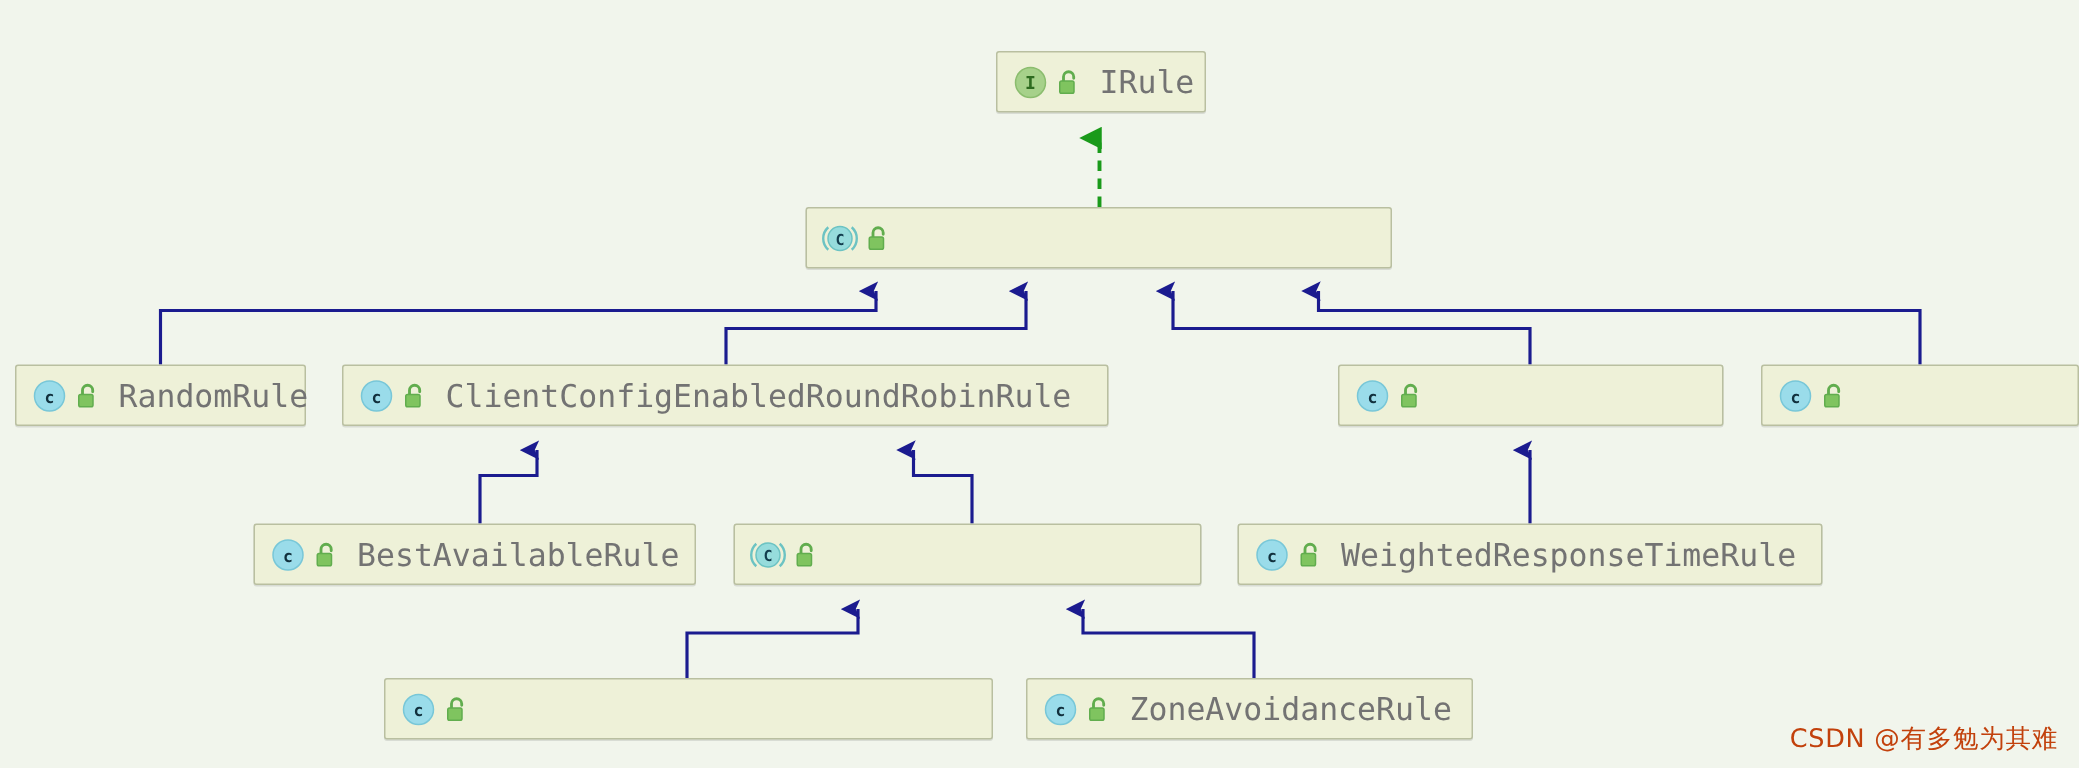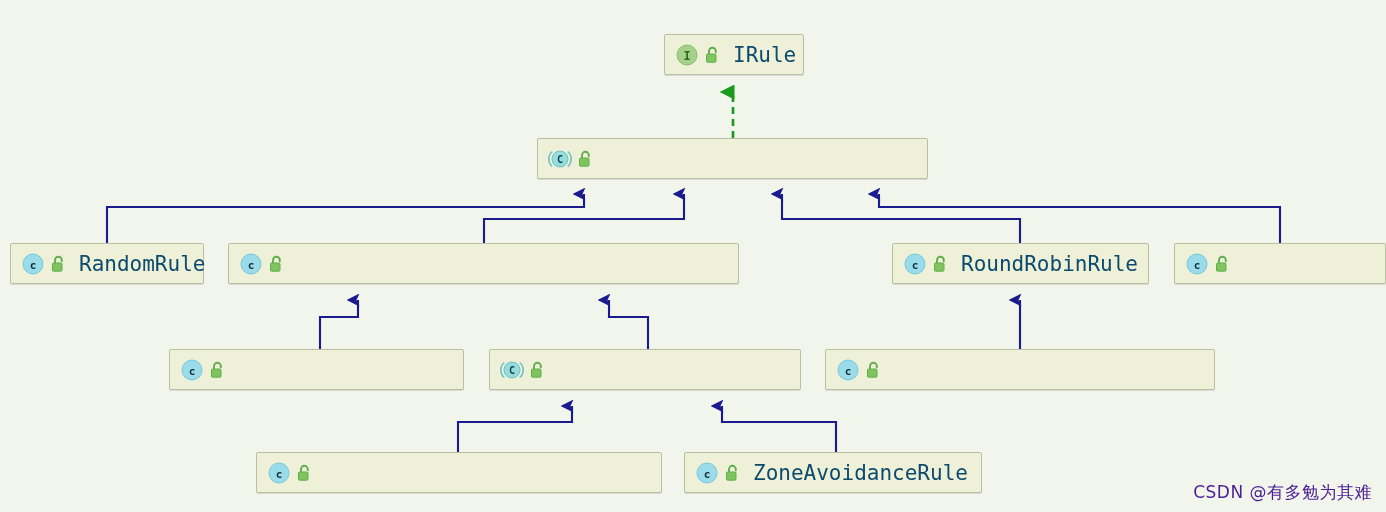--- a/index.html
+++ b/index.html
@@ -43,21 +43,21 @@
     border: 1px solid #b9bfa0;
     border-radius: 2px;
     display: flex;
     align-items: center;
     padding: 0 14px 0 10px;
     box-shadow: 0 1px 0 rgba(0,0,0,0.10);
   }
   .node .label {
     font-family: "DejaVu Sans Mono", "Liberation Mono", monospace;
     font-size: 21px;
-    color: #0c4a6e;
+    color: #737373;
     letter-spacing: 0px;
     white-space: nowrap;
     margin-left: 12px;
   }
 
   
   .stereo {
     position: relative;
     width: 24px;
     height: 24px;
@@ -77,21 +77,21 @@
   .lock svg { display: block; }
 
   
   #watermark {
     position: absolute;
     right: 14px;
     bottom: 8px;
     z-index: 3;
     font-family: "DejaVu Sans", "Liberation Sans", sans-serif;
     font-size: 17px;
-    color: #4c1d95;
+    color: #c2410c;
     white-space: nowrap;
     letter-spacing: 0.5px;
   }
 </style>
 </head>
 <body>
 
 <div id="diagram">
 
   <svg id="edge-layer" viewBox="0 0 1386 512" width="1386" height="512">
@@ -208,35 +208,35 @@
             <circle cx="12" cy="12" r="10" fill="#9adcea" stroke="#78c7d8" stroke-width="1"></circle>
             <text x="12" y="16.5" text-anchor="middle" font-family="DejaVu Sans Mono, monospace" font-size="11" font-weight="bold" fill="#11303d">c</text>
           </svg>
         </span>
         <span class="lock">
           <svg width="17" height="18" viewBox="0 0 17 18">
             <path d="M5,8 V5.2 A3.4,3.4 0 0 1 11.8,5.2 V6.2" stroke="#61ad4e" stroke-width="1.9" fill="none" stroke-linecap="round"></path>
             <rect x="2.5" y="8" width="9.5" height="8.2" rx="1.2" fill="#7fc45f" stroke="#61ad4e" stroke-width="1"></rect>
           </svg>
         </span>
+        <span class="label">ClientConfigEnabledRoundRobinRule</span>
       </div>
       <div class="node" style="left: 892px; top: 243px; width: 257px; height: 41px;">
         <span class="stereo">
           <svg width="24" height="24" viewBox="0 0 24 24">
             <circle cx="12" cy="12" r="10" fill="#9adcea" stroke="#78c7d8" stroke-width="1"></circle>
             <text x="12" y="16.5" text-anchor="middle" font-family="DejaVu Sans Mono, monospace" font-size="11" font-weight="bold" fill="#11303d">c</text>
           </svg>
         </span>
         <span class="lock">
           <svg width="17" height="18" viewBox="0 0 17 18">
             <path d="M5,8 V5.2 A3.4,3.4 0 0 1 11.8,5.2 V6.2" stroke="#61ad4e" stroke-width="1.9" fill="none" stroke-linecap="round"></path>
             <rect x="2.5" y="8" width="9.5" height="8.2" rx="1.2" fill="#7fc45f" stroke="#61ad4e" stroke-width="1"></rect>
           </svg>
         </span>
-        <span class="label">RoundRobinRule</span>
       </div>
       <div class="node" style="left: 1174px; top: 243px; width: 212px; height: 41px;">
         <span class="stereo">
           <svg width="24" height="24" viewBox="0 0 24 24">
             <circle cx="12" cy="12" r="10" fill="#9adcea" stroke="#78c7d8" stroke-width="1"></circle>
             <text x="12" y="16.5" text-anchor="middle" font-family="DejaVu Sans Mono, monospace" font-size="11" font-weight="bold" fill="#11303d">c</text>
           </svg>
         </span>
         <span class="lock">
           <svg width="17" height="18" viewBox="0 0 17 18">
@@ -251,20 +251,21 @@
             <circle cx="12" cy="12" r="10" fill="#9adcea" stroke="#78c7d8" stroke-width="1"></circle>
             <text x="12" y="16.5" text-anchor="middle" font-family="DejaVu Sans Mono, monospace" font-size="11" font-weight="bold" fill="#11303d">c</text>
           </svg>
         </span>
         <span class="lock">
           <svg width="17" height="18" viewBox="0 0 17 18">
             <path d="M5,8 V5.2 A3.4,3.4 0 0 1 11.8,5.2 V6.2" stroke="#61ad4e" stroke-width="1.9" fill="none" stroke-linecap="round"></path>
             <rect x="2.5" y="8" width="9.5" height="8.2" rx="1.2" fill="#7fc45f" stroke="#61ad4e" stroke-width="1"></rect>
           </svg>
         </span>
+        <span class="label">BestAvailableRule</span>
       </div>
       <div class="node" style="left: 489px; top: 349px; width: 312px; height: 41px;">
         <span class="stereo">
           <svg width="24" height="24" viewBox="0 0 24 24">
             <circle cx="12" cy="12" r="8" fill="#96dcdc" stroke="#6cc3c3" stroke-width="1"></circle>
             <text x="12" y="16" text-anchor="middle" font-family="DejaVu Sans Mono, monospace" font-size="10" font-weight="bold" fill="#123d4d">C</text>
             <path d="M4.2,4.5 A10,10 0 0 0 4.2,19.5" stroke="#6cc3c3" stroke-width="1.6" fill="none"></path>
             <path d="M19.8,4.5 A10,10 0 0 1 19.8,19.5" stroke="#6cc3c3" stroke-width="1.6" fill="none"></path>
           </svg>
         </span>
@@ -281,20 +282,21 @@
             <circle cx="12" cy="12" r="10" fill="#9adcea" stroke="#78c7d8" stroke-width="1"></circle>
             <text x="12" y="16.5" text-anchor="middle" font-family="DejaVu Sans Mono, monospace" font-size="11" font-weight="bold" fill="#11303d">c</text>
           </svg>
         </span>
         <span class="lock">
           <svg width="17" height="18" viewBox="0 0 17 18">
             <path d="M5,8 V5.2 A3.4,3.4 0 0 1 11.8,5.2 V6.2" stroke="#61ad4e" stroke-width="1.9" fill="none" stroke-linecap="round"></path>
             <rect x="2.5" y="8" width="9.5" height="8.2" rx="1.2" fill="#7fc45f" stroke="#61ad4e" stroke-width="1"></rect>
           </svg>
         </span>
+        <span class="label">WeightedResponseTimeRule</span>
       </div>
       <div class="node" style="left: 256px; top: 452px; width: 406px; height: 41px;">
         <span class="stereo">
           <svg width="24" height="24" viewBox="0 0 24 24">
             <circle cx="12" cy="12" r="10" fill="#9adcea" stroke="#78c7d8" stroke-width="1"></circle>
             <text x="12" y="16.5" text-anchor="middle" font-family="DejaVu Sans Mono, monospace" font-size="11" font-weight="bold" fill="#11303d">c</text>
           </svg>
         </span>
         <span class="lock">
           <svg width="17" height="18" viewBox="0 0 17 18">

